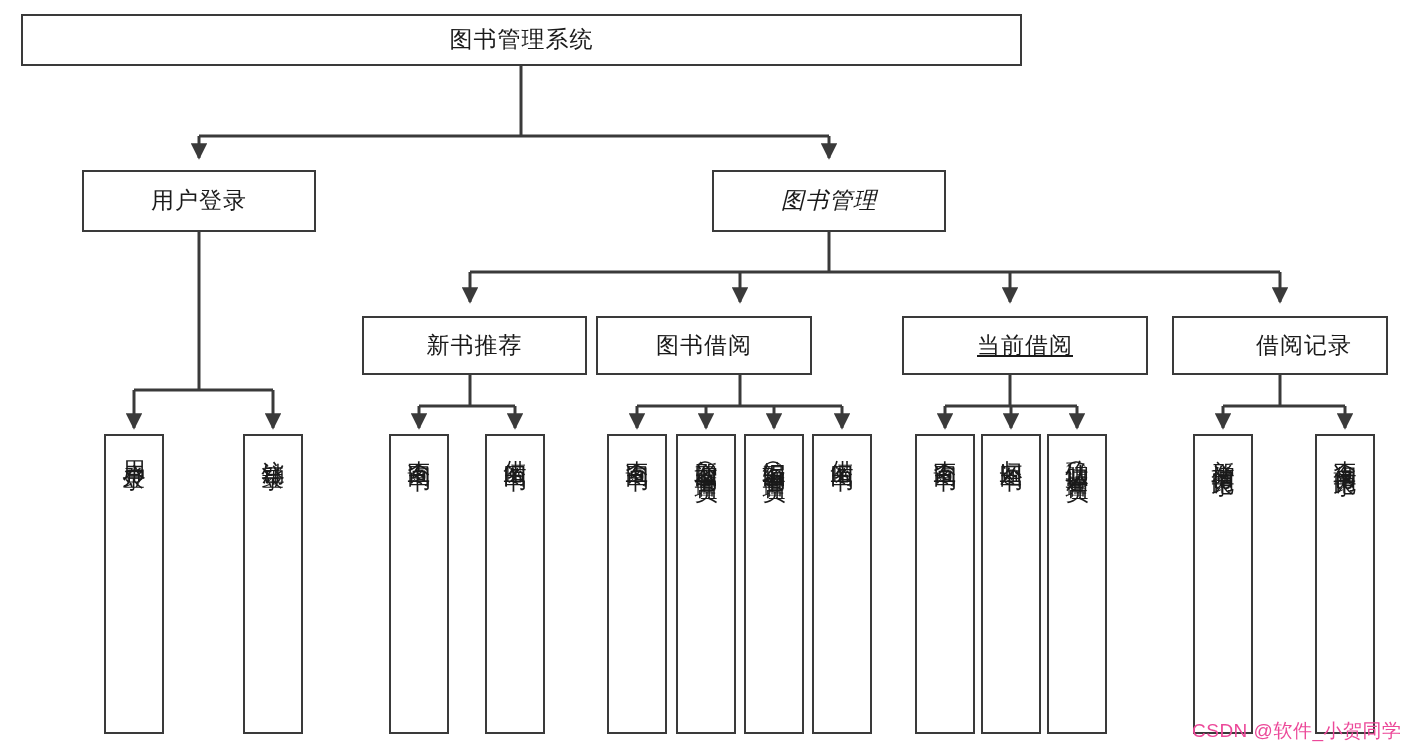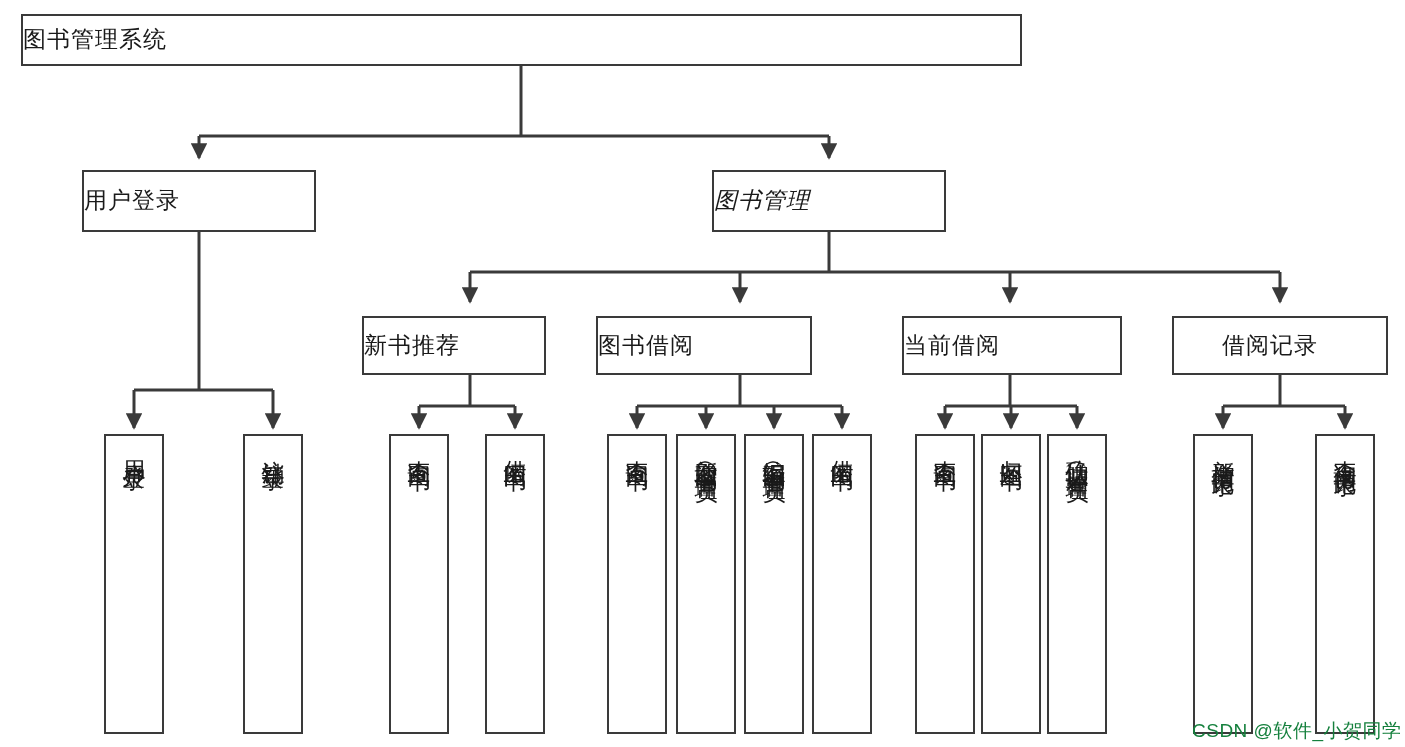--- a/index.html
+++ b/index.html
@@ -26,20 +26,21 @@
     height: 747px;
     pointer-events: none;
   }
   .node {
     position: absolute;
     box-sizing: border-box;
     border: 2px solid #3a3a3a;
     background: #ffffff;
     display: flex;
     align-items: center;
+    justify-content: center;
     color: #1a1a1a;
   }
   .node .label {
     display: block;
     text-align: center;
     line-height: 1.18;
     white-space: pre;
   }
   
   .node.h .label {
@@ -59,21 +60,21 @@
     writing-mode: vertical-rl;
     text-orientation: upright;
     font-size: 23px;
     line-height: 1.0;
     letter-spacing: 3px;
     white-space: nowrap;
   }
   .watermark {
     position: absolute;
     font-size: 19px;
-    color: #15803d;
+    color: #ec4899;
     white-space: nowrap;
     letter-spacing: 0.5px;
   }
 </style>
 </head>
 <body>
 
 <div id="canvas">
 
   <svg class="edges" viewBox="0 0 1405 747" xmlns="http://www.w3.org/2000/svg">
@@ -130,27 +131,27 @@
     <span class="label">图书管理系统</span>
   </div>
 
   <div class="node h" style="left:82px; top:170px; width:234px; height:62px;">
     <span class="label">用户登录</span>
   </div>
   <div class="node h" style="left:712px; top:170px; width:234px; height:62px;font-style:italic;">
     <span class="label">图书管理</span>
   </div>
 
-  <div class="node h" style="left:362px; top:316px; width:184px; height:59px;">
+  <div class="node h" style="left:362px; top:316px; width:225px; height:59px;">
     <span class="label">新书推荐</span>
   </div>
   <div class="node h" style="left:596px; top:316px; width:216px; height:59px;">
     <span class="label">图书借阅</span>
   </div>
-  <div class="node h" style="left:902px; top:316px; width:220px; height:59px;">
+  <div class="node h" style="left:902px; top:316px; width:246px; height:59px;text-decoration:underline;">
     <span class="label">当前借阅</span>
   </div>
   <div class="node h" style="left:1172px; top:316px; width:216px; height:59px;padding-left:48px;">
     <span class="label">借阅记录</span>
   </div>
 
   <div class="node v" style="left:104px; top:434px; width:60px; height:300px;">
     <span class="label">用户登录</span>
   </div>
   <div class="node v" style="left:243px; top:434px; width:60px; height:300px;">

